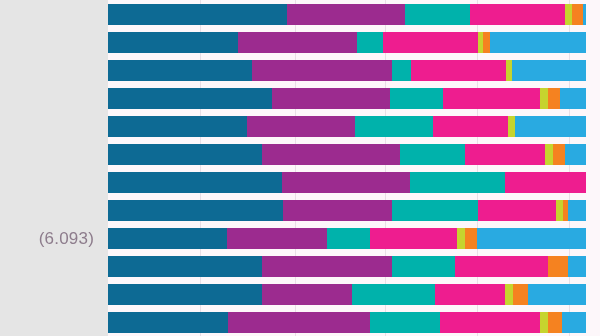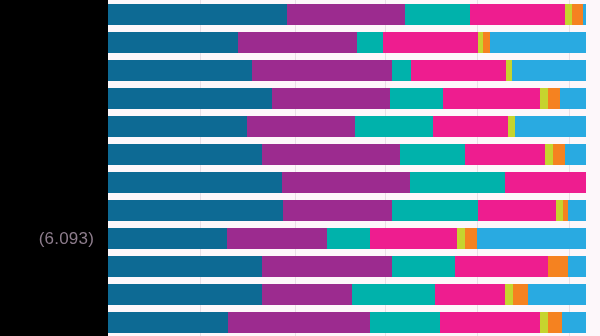--- a/index.html
+++ b/index.html
@@ -11,21 +11,21 @@
     height: 336px;
     overflow: hidden;
     font-family: "Liberation Sans", sans-serif;
     background: #fdf7fa;
   }
 
   #chart-root {
     position: relative;
     width: 586px;
     height: 336px;
-    background: #000000;
+    background: #e5e5e5;
     overflow: hidden;
   }
 
   
   #plot-area {
     position: absolute;
     left: 108px;
     top: 0px;
     width: 492px;
     height: 336px;

